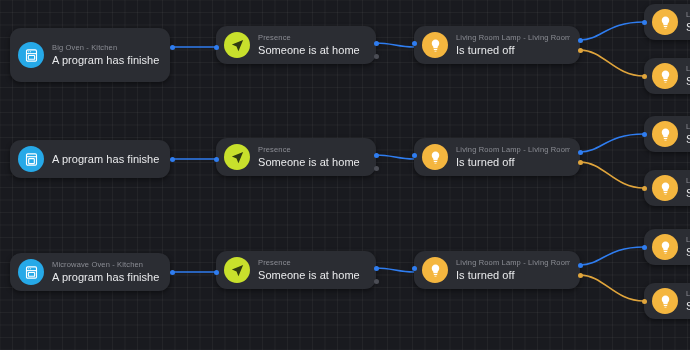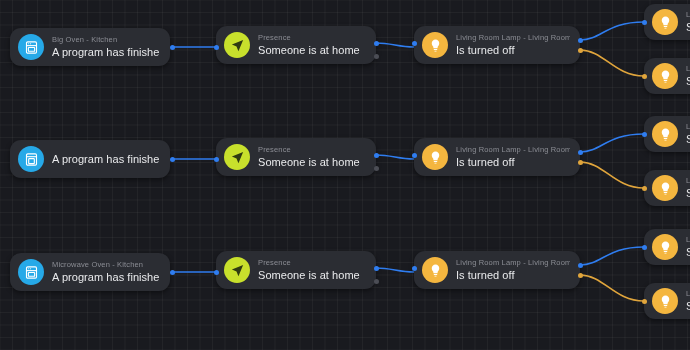--- a/index.html
+++ b/index.html
@@ -103,21 +103,21 @@
     <path d="M376,155 C392,155 398,159 414,159" stroke="#2f7df0" stroke-width="1.6" fill="none"></path>
     <path d="M580,152 C602,152 606,134 644,134" stroke="#2f7df0" stroke-width="1.6" fill="none"></path>
     <path d="M580,162 C604,162 614,188 644,188" stroke="#e0a53c" stroke-width="1.6" fill="none"></path>
 
     <path d="M172,272 L216,272" stroke="#2f7df0" stroke-width="1.6" fill="none"></path>
     <path d="M376,268 C392,268 398,272 414,272" stroke="#2f7df0" stroke-width="1.6" fill="none"></path>
     <path d="M580,265 C602,265 606,247 644,247" stroke="#2f7df0" stroke-width="1.6" fill="none"></path>
     <path d="M580,275 C604,275 614,301 644,301" stroke="#e0a53c" stroke-width="1.6" fill="none"></path>
   </svg>
 
-  <div class="node" style="left:10px; top:28px; width:160px; height:38px;justify-content:space-between;">
+  <div class="node" style="left:10px; top:28px; width:160px; height:54px;justify-content:space-between;">
     <span class="node-icon icon-blue">
       <svg width="15" height="15" viewBox="0 0 24 24" fill="none" stroke="#ffffff" stroke-width="1.8">
         <rect x="4" y="3" width="16" height="18" rx="2"></rect>
         <line x1="4" y1="9" x2="20" y2="9"></line>
         <rect x="7" y="12" width="10" height="6" rx="1"></rect>
         <circle cx="7.5" cy="6" r="0.9" fill="#ffffff" stroke="none"></circle>
         <circle cx="10.5" cy="6" r="0.9" fill="#ffffff" stroke="none"></circle>
       </svg>
     </span>
     <span class="node-text">

